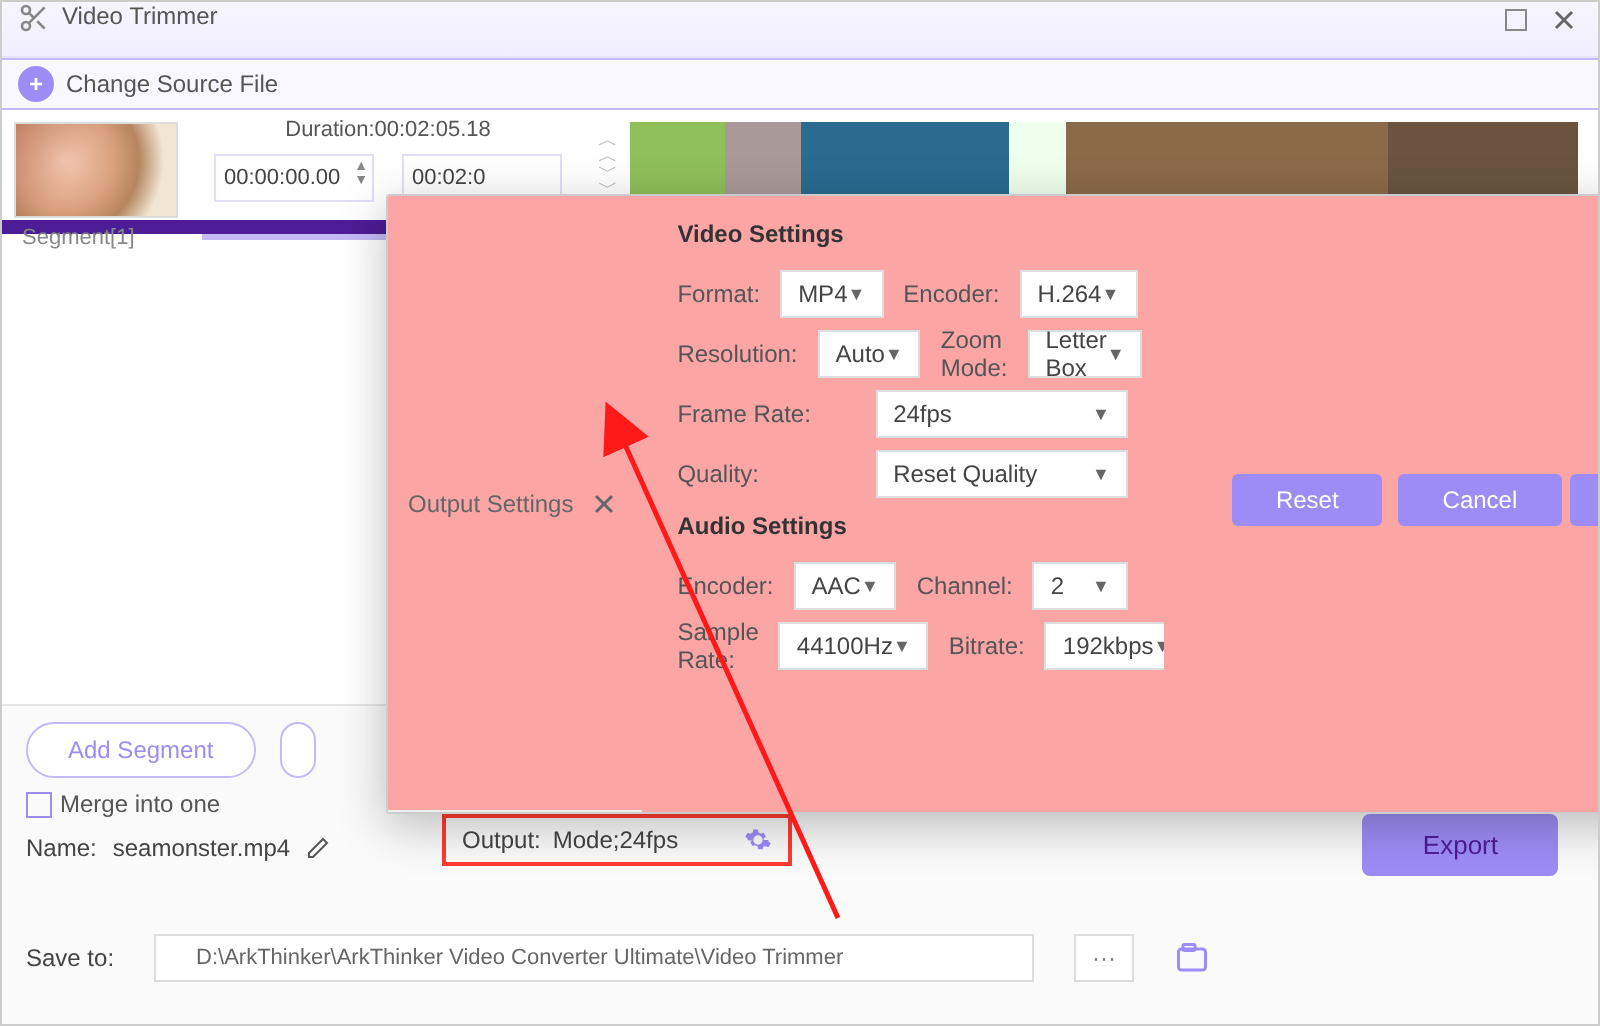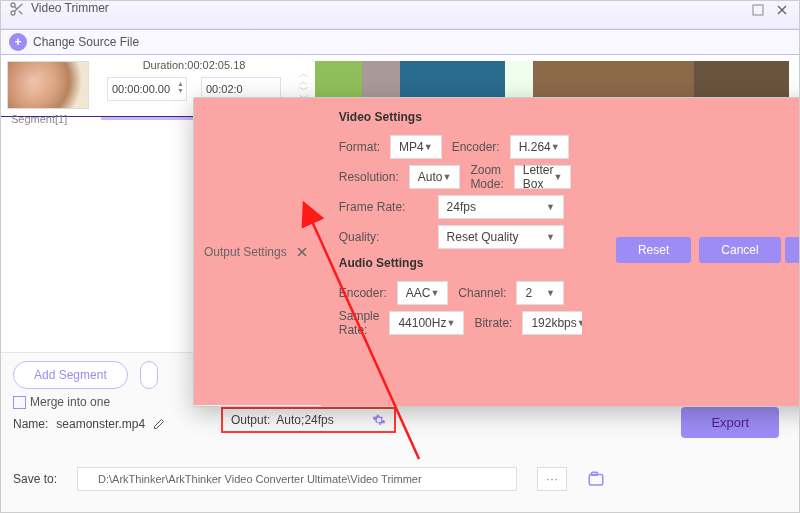--- a/index.html
+++ b/index.html
@@ -29,21 +29,21 @@
   .toolbar {
     height:26px; display:flex; align-items:center; padding:0 8px;
     border:1px solid var(--border-accent); border-left:none; border-right:none;
     background:#f9f7ff;
   }
   .plus-circle { width:18px;height:18px;border-radius:50%;background:var(--accent);display:flex;align-items:center;justify-content:center;color:#fff;font-weight:bold;margin-right:6px;}
   .change-src { color:#555; }
 
   .strip {
     display:flex; align-items:stretch; height:62px; background:#fff;
-    border-bottom:1px solid #4c1d95;
+    border-bottom:7px solid #4c1d95;
   }
   .thumb {
     width:82px;height:48px;margin:6px 0 0 6px;
     background:radial-gradient(circle at 30% 40%,#f4c9b2,#d9a07e 40%,#b5855f 60%,#f0e6d2 80%);
     border:1px solid #ddd;
     position:relative;
   }
   .thumb::after{content:"";position:absolute;inset:0;background:
     linear-gradient(120deg,rgba(160,80,60,.3),transparent 40%);}
   .dur-col { width:210px; display:flex; flex-direction:column; align-items:center; padding-top:4px;}
@@ -211,21 +211,21 @@
     <div class="row name-line">
       <span>Name:</span>
       <span>seamonster.mp4</span>
       <svg class="pencil" viewBox="0 0 24 24" fill="none" stroke="currentColor" stroke-width="2">
           <path d="M17 3l4 4L7 21H3v-4z"></path>
         </svg>
     </div>
 
     <div class="output-box">
       <span>Output:</span>
-      <span style="min-width:90px;">Auto;24fps</span>
+      <span style="min-width:90px;">Mode;24fps</span>
       <svg class="gear" viewBox="0 0 24 24" fill="currentColor">
           <path d="M12 8a4 4 0 100 8 4 4 0 000-8zm9 4a7 7 0 01-.1 1.2l2 1.6-2 3.4-2.4-.8a7 7 0 01-2 .1l-.4 2.5h-4l-.4-2.5a7 7 0 01-2-1.1l-2.4.8-2-3.4 2-1.6A7 7 0 013 12a7 7 0 01.1-1.2l-2-1.6 2-3.4 2.4.8a7 7 0 012-1.1L8 3h4l.4 2.5a7 7 0 012 1.1l2.4-.8 2 3.4-2 1.6c0 .4.2.8.2 1.2z"></path>
         </svg>
     </div>
 
     <button class="export-btn">Export</button>
 
     <div class="save-line">
       <span>Save to:</span>
       <div class="save-path">

